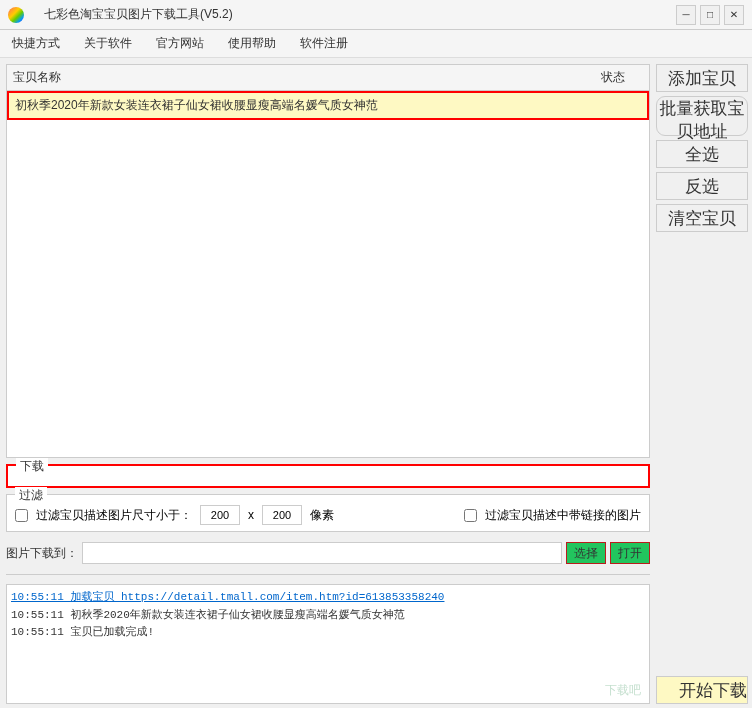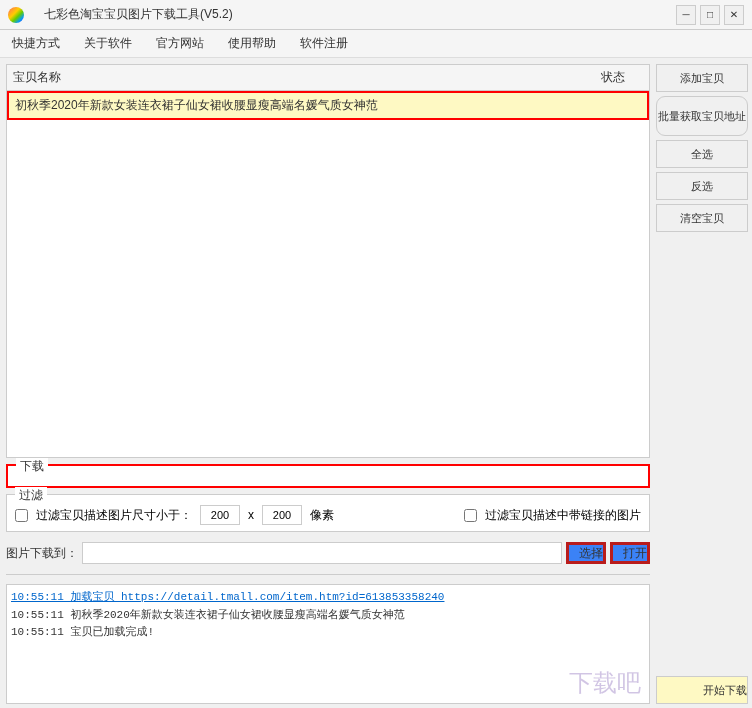--- a/index.html
+++ b/index.html
@@ -190,26 +190,25 @@
     .path-input {
       flex: 1;
       height: 22px;
       border: 1px solid #ccc;
       padding: 0 4px;
       font-size: 12px;
     }
     .path-btn {
       width: 40px;
       height: 22px;
-      background: #3b82f6;
-      border: 3px solid #b91c1c;
+      background: #22c55e;
+      border: 1px solid #b91c1c;
       cursor: pointer;
       font-size: 12px;
       color: #333;
-      text-align: right;
     }
     .log-section {
       flex: 1;
       border: 1px solid #ccc;
       background: white;
       padding: 4px;
       overflow-y: auto;
       min-height: 100px;
       max-height: 120px;
       position: relative;
@@ -223,21 +222,21 @@
     .log-line.link {
       color: #0066cc;
       text-decoration: underline;
     }
     .right-btn {
       width: 92px;
       height: 28px;
       background: #f0f0f0;
       border: 1px solid #ccc;
       cursor: pointer;
-      font-size: 11px;
+      font-size: 17px;
       color: #333;
       text-align: center;
     }
     .right-btn.disabled {
       color: #aaa;
       cursor: default;
     }
     .right-btn.start {
       background: #fef9c3;
       margin-top: auto;
@@ -325,21 +324,21 @@
       <button class="path-btn">选择</button>
       <button class="path-btn">打开</button>
     </div>
 
     <div style="height:4px; border-top:1px solid #ccc;"></div>
 
     <div class="log-section" style="position:relative;">
       <div class="log-line link" style="color:#0066cc;text-decoration:underline;">10:55:11 加载宝贝 https://detail.tmall.com/item.htm?id=613853358240</div>
       <div class="log-line">10:55:11 初秋季2020年新款女装连衣裙子仙女裙收腰显瘦高端名媛气质女神范</div>
       <div class="log-line">10:55:11 宝贝已加载完成!</div>
-      <div class="watermark" style="position:absolute;bottom:4px;right:8px;opacity:0.25;font-size:24px;color:#4c1d95;margin-left:28px;">下载吧</div>
+      <div class="watermark" style="position:absolute;bottom:4px;right:8px;opacity:0.25;font-size:12px;color:#15803d;margin-left:28px;">下载吧</div>
     </div>
 
   </div>
 
   <div class="right-panel">
     <button class="right-btn">添加宝贝</button>
     <button class="right-btn" style="white-space:normal;height:40px;border-radius:9px;">批量获取宝贝地址</button>
     <button class="right-btn">全选</button>
     <button class="right-btn">反选</button>
     <button class="right-btn">清空宝贝</button>

